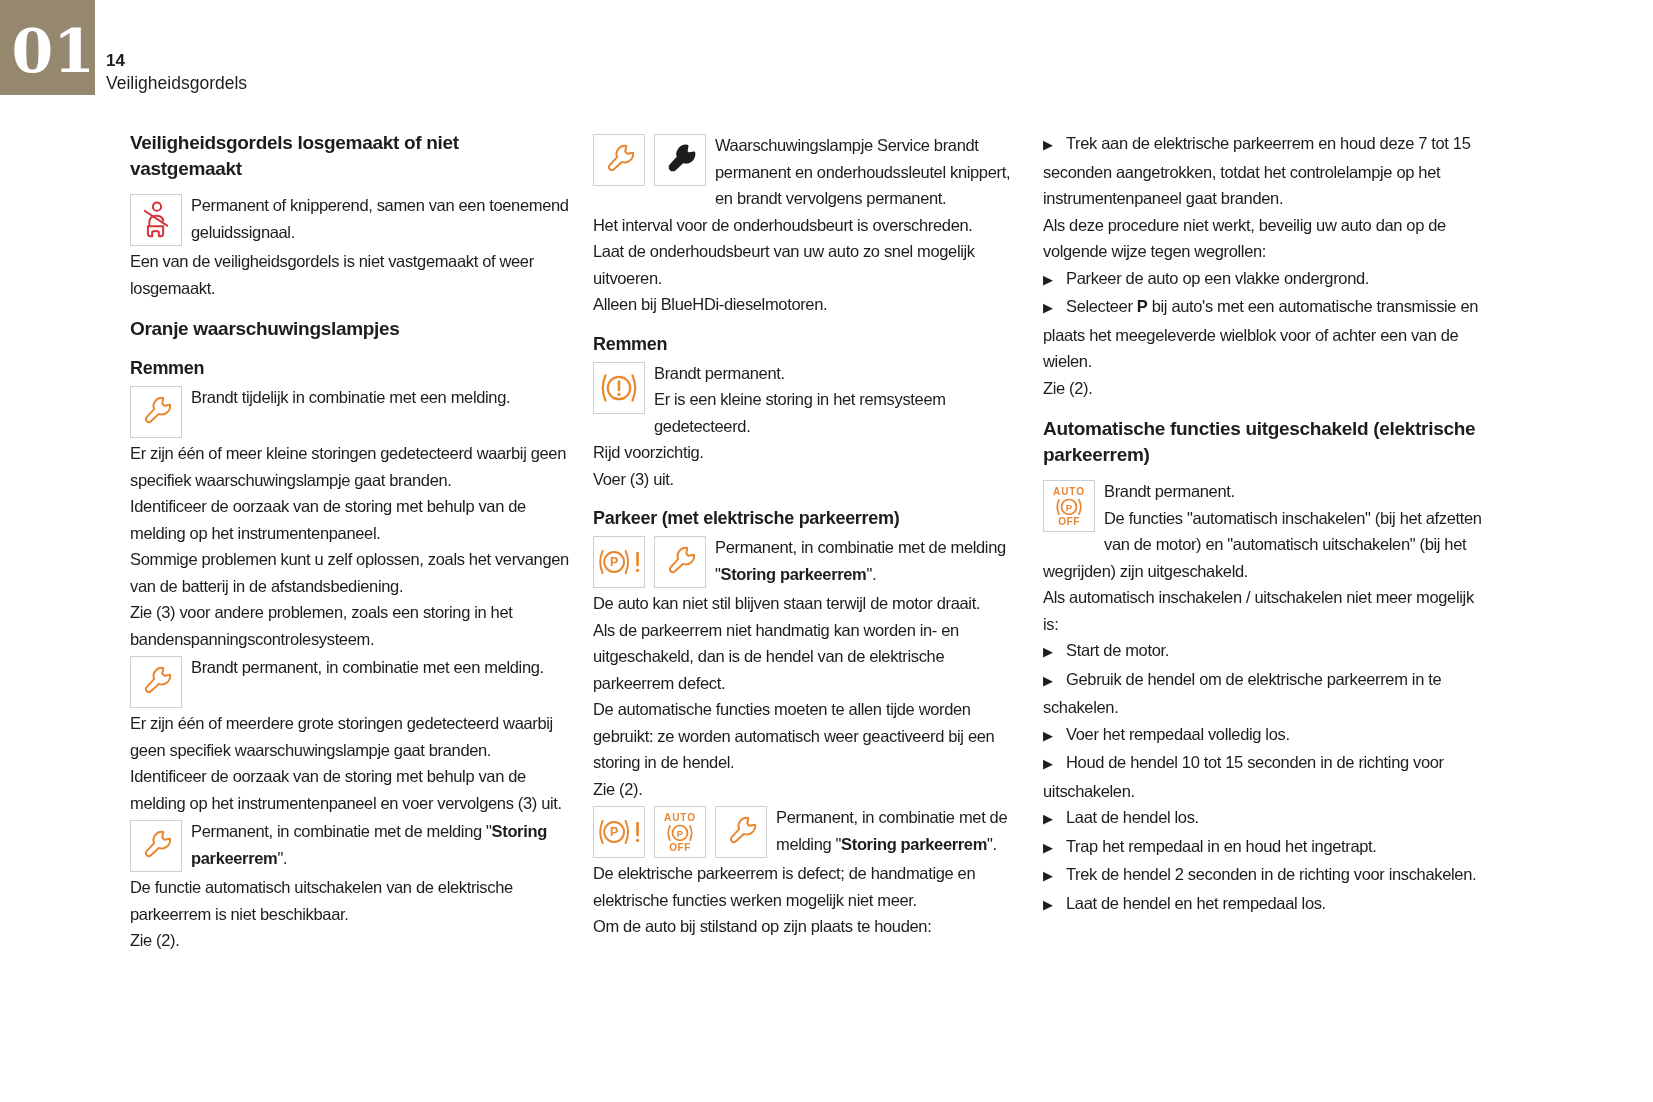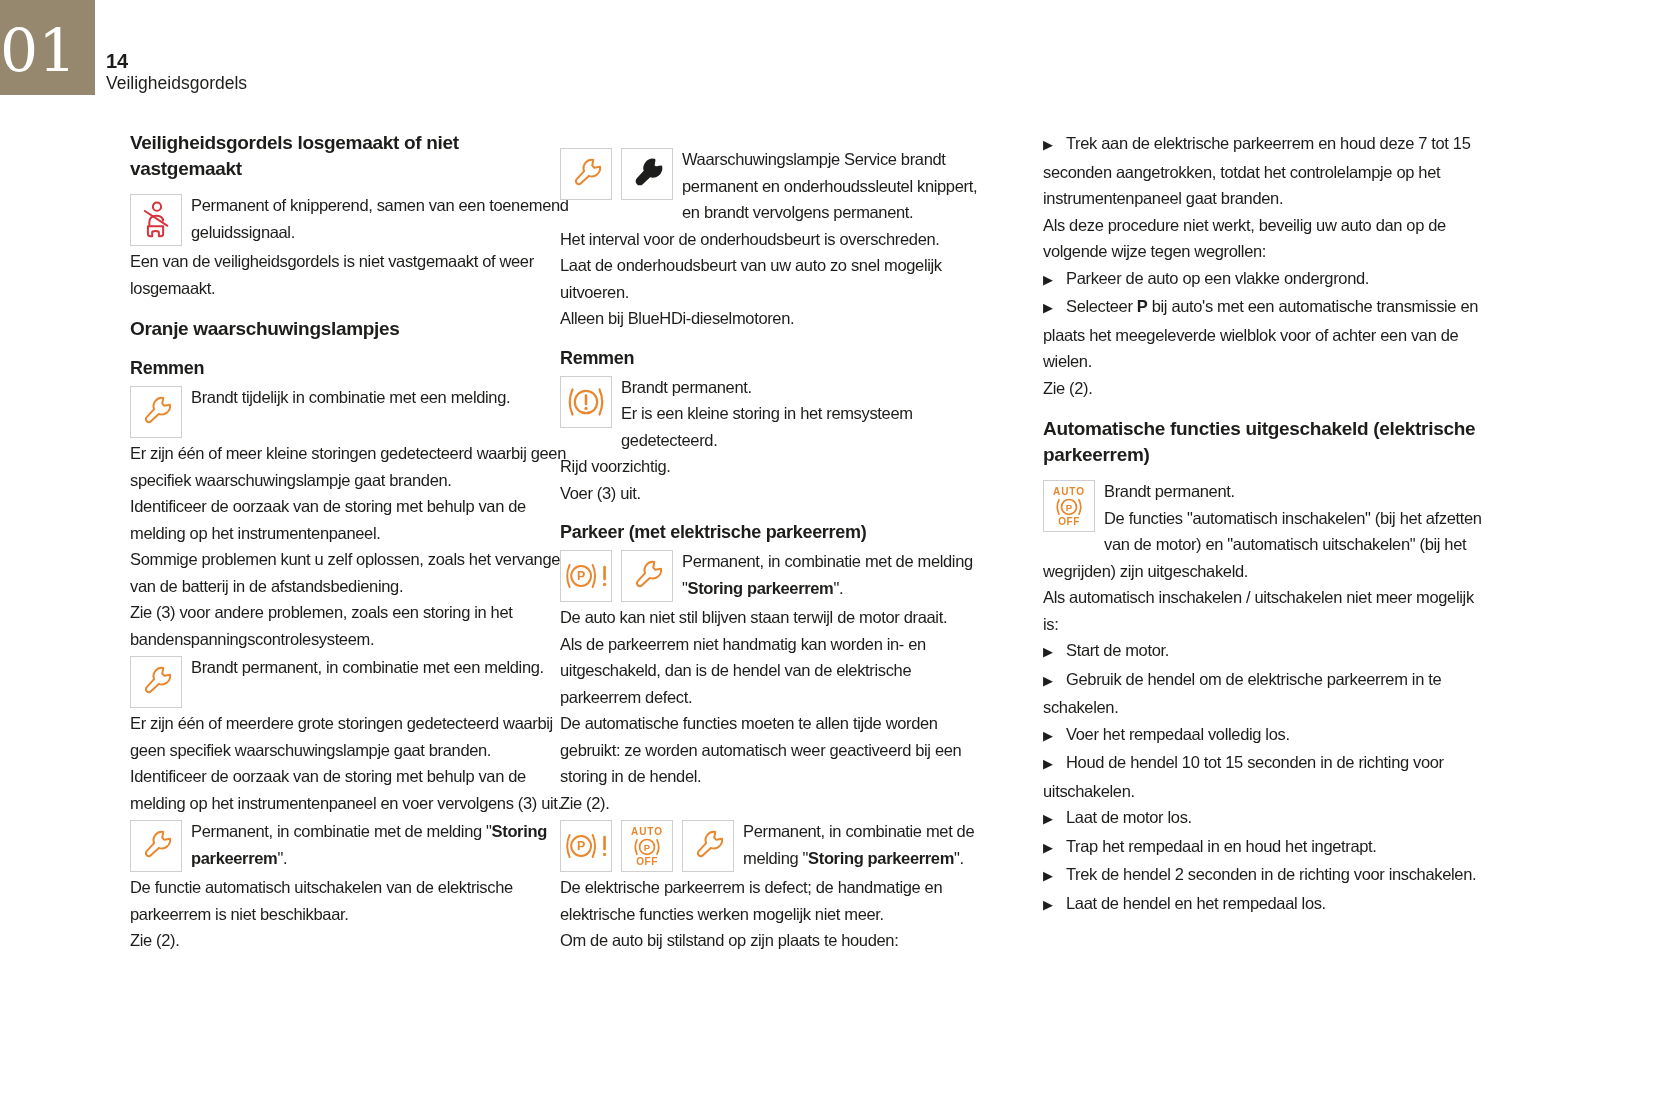--- a/index.html
+++ b/index.html
@@ -1,26 +1,26 @@
 <!DOCTYPE html>
 <html><head>
 <meta charset="utf-8">
 <style>
   html,body{margin:0;padding:0;background:#fff;}
   .page{position:relative;width:1653px;height:1102px;background:#ffffff;overflow:hidden;
         font-family:"Liberation Sans",sans-serif;color:#1d1d1b;}
   .chapter-box{position:absolute;left:0;top:0;width:95px;height:95px;background:#96876F;
-        color:#ffffff;display:flex;align-items:center;justify-content:flex-start;
-        font-family:"DejaVu Serif",serif;font-size:60px;font-weight:400;padding-top:6px;box-sizing:border-box;}
+        color:#ffffff;display:flex;align-items:center;justify-content:flex-end;
+        font-family:"DejaVu Serif",serif;font-size:60px;font-weight:700;padding-top:6px;box-sizing:border-box;}
   .page-head{position:absolute;left:106px;top:50px;line-height:22px;}
-  .page-num{font-weight:700;font-size:20px;}
+  .page-num{font-weight:700;font-size:17px;}
   .page-title{font-size:17.5px;}
   .col{position:absolute;top:130px;}
   .col1{left:120px;width:443px;margin-left:10px;}
-  .col2{left:560px;width:434px;margin-top:14px;}
+  .col2{left:593px;width:434px;}
   .col3{left:1043px;width:442px;}
   .p{font-size:16.5px;line-height:26.5px;letter-spacing:-0.35px;margin:0;clear:none;}
   .h3{font-size:19px;line-height:26px;font-weight:700;letter-spacing:-0.3px;margin:15px 0 10px;clear:both;}
   .h3.first{margin-top:0;}
   .h4{font-size:18px;line-height:26px;font-weight:700;letter-spacing:-0.3px;margin:13px 0 3px;clear:both;}
   .b{font-weight:700;}
   .ipara{margin:2px 0 0 0;}
   .ibox{float:left;width:52px;height:52px;box-sizing:border-box;border:1px solid #cfcfcf;
         background:#fff;display:flex;align-items:center;justify-content:center;
         margin:2px 9px 2px 0;}
@@ -230,19 +230,19 @@
           </svg>
       </span>
       <p class="p"><span>Brandt permanent.</span><br><span>De functies "automatisch inschakelen" (bij het afzetten van de motor) en "automatisch uitschakelen" (bij het wegrijden) zijn uitgeschakeld.</span></p>
     </div>
     <p class="p afterfloat">Als automatisch inschakelen / uitschakelen niet meer mogelijk is:</p>
 
     <p class="p"><span class="tri">▶</span><span>Start de motor.</span></p>
     <p class="p"><span class="tri">▶</span><span>Gebruik de hendel om de elektrische parkeerrem in te schakelen.</span></p>
     <p class="p"><span class="tri">▶</span><span>Voer het rempedaal volledig los.</span></p>
     <p class="p"><span class="tri">▶</span><span>Houd de hendel 10 tot 15 seconden in de richting voor uitschakelen.</span></p>
-    <p class="p"><span class="tri">▶</span><span>Laat de motor los.</span></p>
+    <p class="p"><span class="tri">▶</span><span>Laat de hendel los.</span></p>
     <p class="p"><span class="tri">▶</span><span>Trap het rempedaal in en houd het ingetrapt.</span></p>
     <p class="p"><span class="tri">▶</span><span>Trek de hendel 2 seconden in de richting voor inschakelen.</span></p>
     <p class="p"><span class="tri">▶</span><span>Laat de hendel en het rempedaal los.</span></p>
   </section>
 
 </div>
 
 </body></html>

